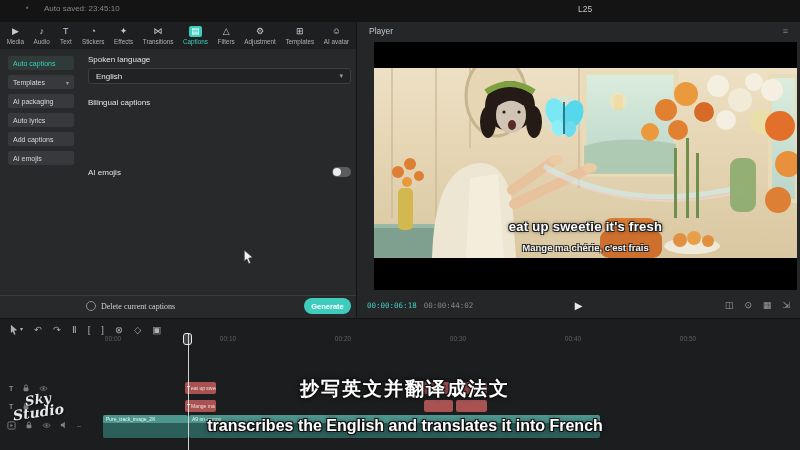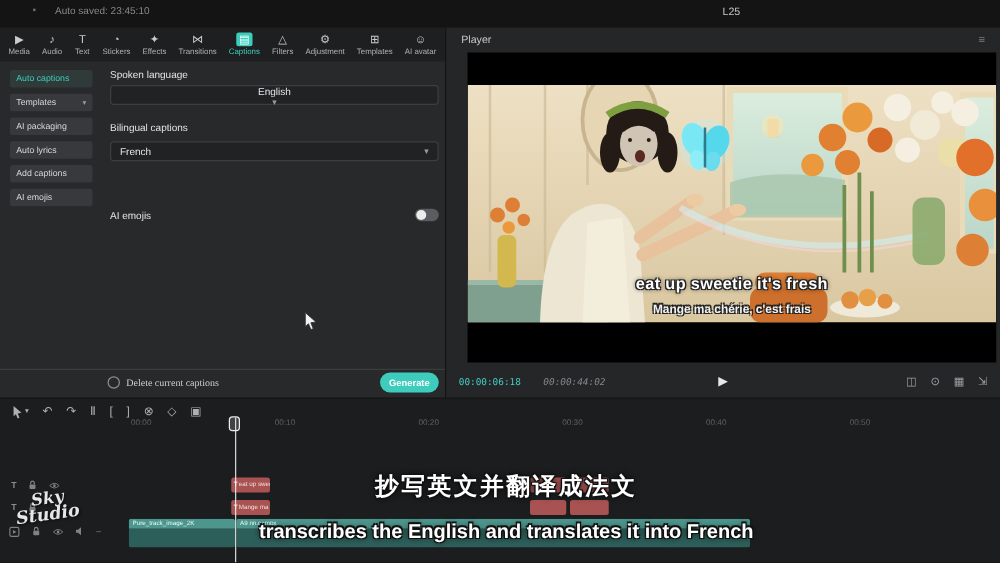--- a/index.html
+++ b/index.html
@@ -57,21 +57,21 @@
   .stage{position:absolute;left:17px;top:20px;width:423px;height:248px;background:#000;overflow:hidden;}
   .vsvg{position:absolute;left:0;top:26px;width:423px;height:190px;}
   .vcap1{position:absolute;left:0;right:0;top:177px;text-align:center;font-size:13px;font-weight:bold;
          color:#fff;letter-spacing:.3px;
          text-shadow:-1px -1px 0 #222,1px -1px 0 #222,-1px 1px 0 #222,1px 1px 0 #222,0 0 4px #000;}
   .vcap2{position:absolute;left:0;right:0;top:200px;text-align:center;font-size:9.5px;font-weight:bold;
          color:#f2f2f2;text-shadow:-1px -1px 0 #222,1px -1px 0 #222,-1px 1px 0 #222,1px 1px 0 #222;}
   .pctrl{position:absolute;left:0;bottom:0;width:100%;height:26px;display:flex;align-items:center;
          padding:0 10px;box-sizing:border-box;}
   .time1{font-size:7.5px;color:#45d0c5;font-family:"DejaVu Sans Mono",monospace;}
-  .time2{font-size:7.5px;color:#85878a;font-family:"DejaVu Sans Mono",monospace;margin-left:18px;font-style:italic;}
+  .time2{font-size:7.5px;color:#85878a;font-family:"DejaVu Sans Mono",monospace;margin-left:7px;}
   .play{position:absolute;left:50%;transform:translateX(-50%);color:#e6e8ea;font-size:10px;cursor:pointer;}
   .pright{margin-left:auto;display:flex;gap:11px;color:#9b9da0;font-size:9px;}
   .pright span{cursor:pointer;}
 
   
   .tl{left:0;top:319px;width:800px;height:131px;background:#1b1d1f;}
   .tlt{position:absolute;left:10px;top:4px;display:flex;gap:11px;align-items:center;height:13px;
        color:#aeb0b2;font-size:9.5px;}
   .tlt span{cursor:pointer;line-height:13px;}
   .tlt .sel{display:flex;align-items:center;gap:2px;}
@@ -176,30 +176,26 @@
     </div>
     <div class="side-btn">
       <span>Add captions</span>
     </div>
     <div class="side-btn">
       <span>AI emojis</span>
     </div>
   </div>
 
   <div class="flabel" style="top:6px;">Spoken language</div>
-  <div class="fselect" style="top:19px;flex-direction:column;">
+  <div class="fselect" style="top:19px;">
     <span>English</span>
     <span class="fchev">▾</span>
   </div>
 
   <div class="flabel" style="top:49px;">Bilingual captions</div>
-  <div class="fselect" style="top:64px;">
-    <span>French</span>
-    <span class="fchev">▾</span>
-  </div>
 
   <div class="trow" style="top:118px;">
     <span>AI emojis</span>
     <span class="toggle">
         <span class="knob"></span>
       </span>
   </div>
 
   <div class="pdivider"></div>
   <div class="chkrow">

